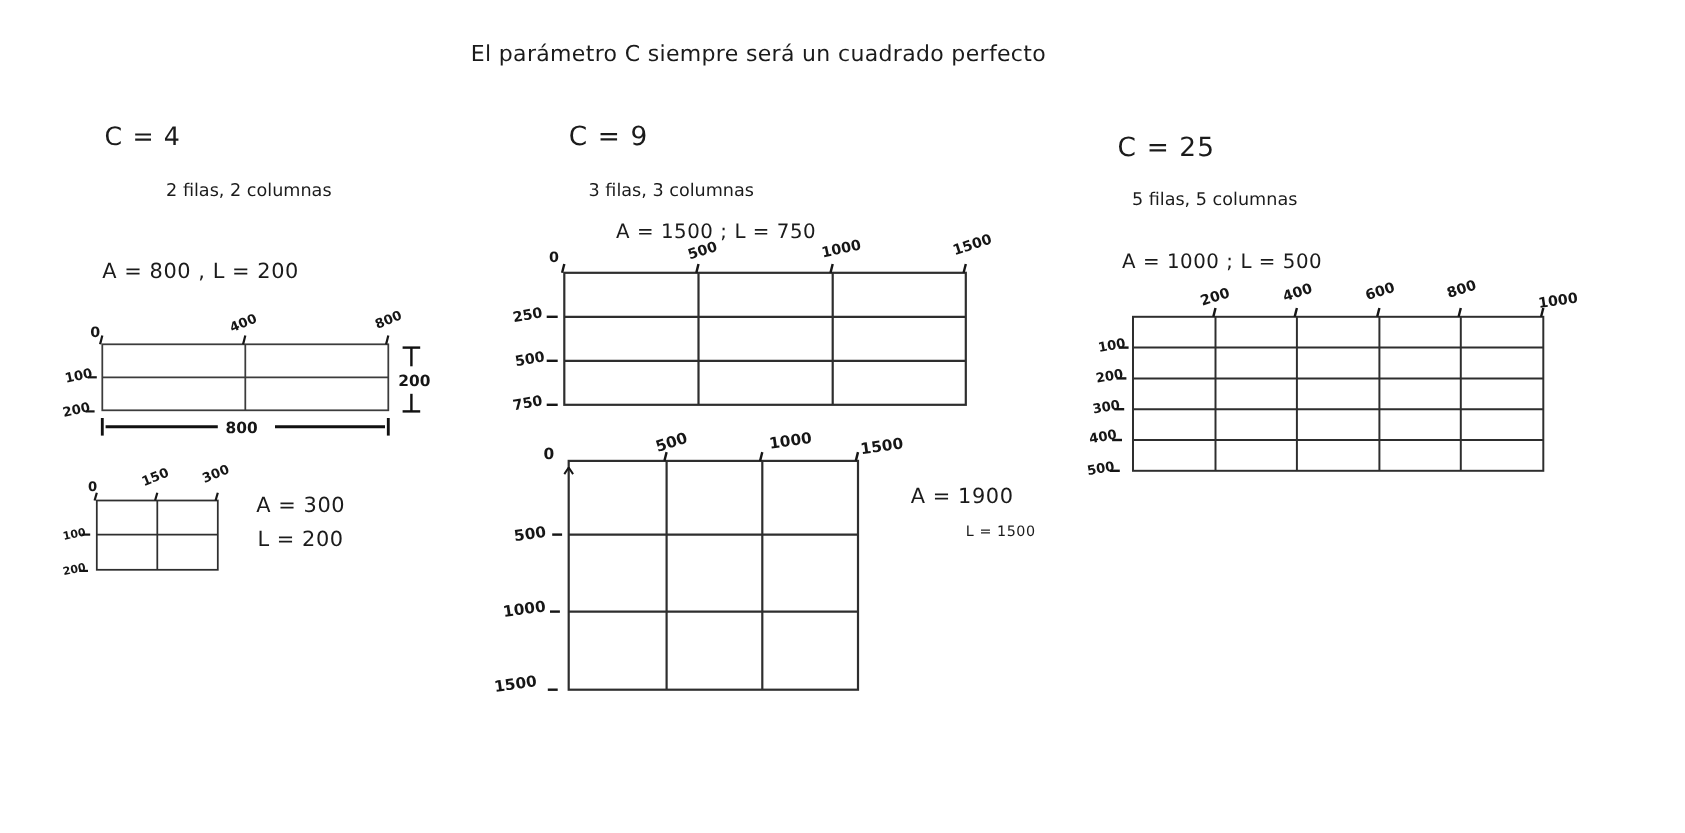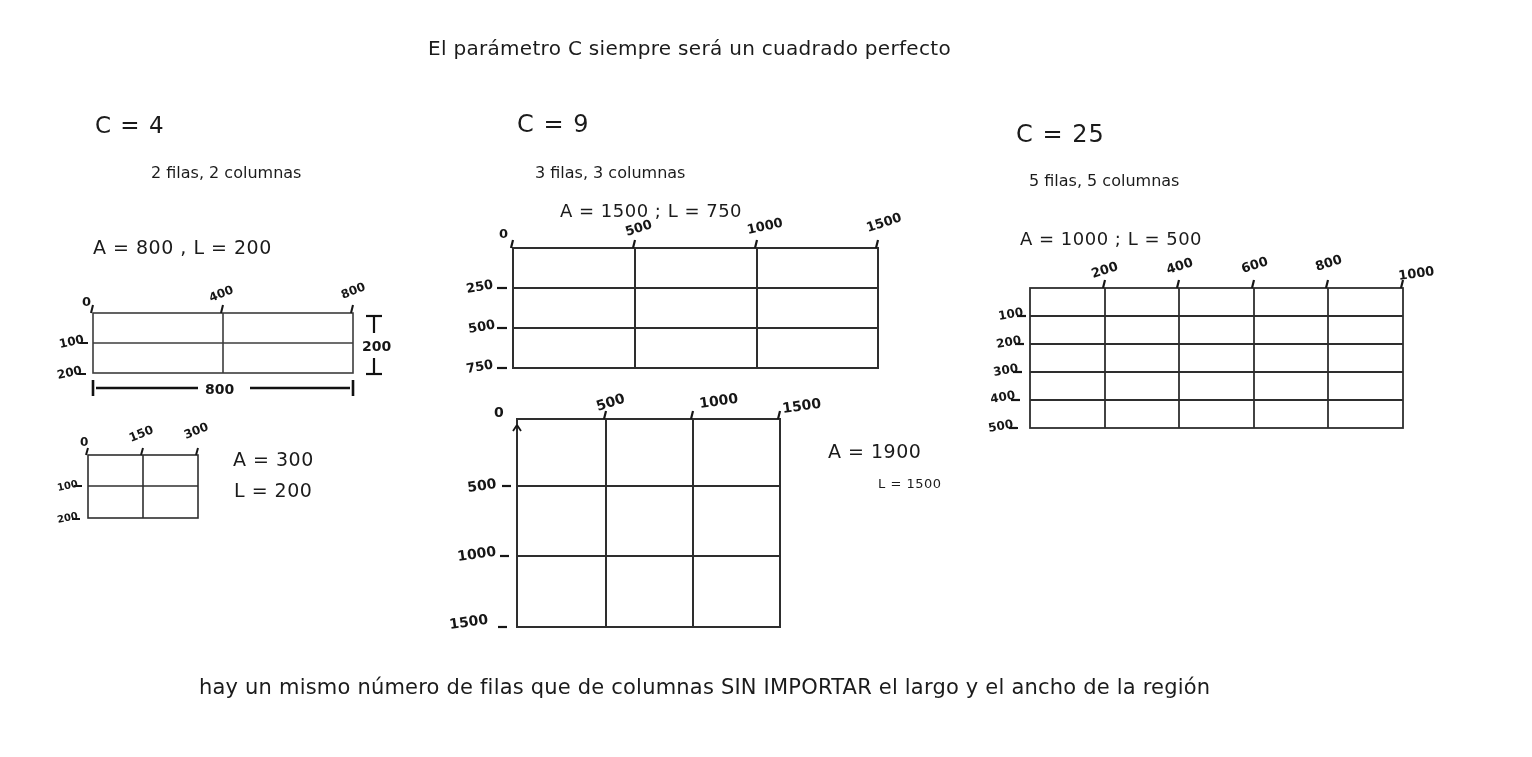--- a/index.html
+++ b/index.html
@@ -188,15 +188,14 @@
       <text class="tick-md" x="342" y="21" transform="rotate(-18 342 21)">800</text>
       <text class="tick-md" x="424" y="30" transform="rotate(-8 424 30)">1000</text>
       <text class="tick-sm" x="24" y="70" transform="rotate(-10 24 70)">100</text>
       <text class="tick-sm" x="22" y="98" transform="rotate(-10 22 98)">200</text>
       <text class="tick-sm" x="19" y="126" transform="rotate(-10 19 126)">300</text>
       <text class="tick-sm" x="16" y="153" transform="rotate(-10 16 153)">400</text>
       <text class="tick-sm" x="14" y="182" transform="rotate(-10 14 182)">500</text>
     </g>
   </svg>
 
-  <div class="abs hand caption" style="left:199px;top:675px;">hay un mismo número de filas que de columnas SIN IMPORTAR el largo y el ancho de la región</div>
 
 </div>
 
 </body></html>

